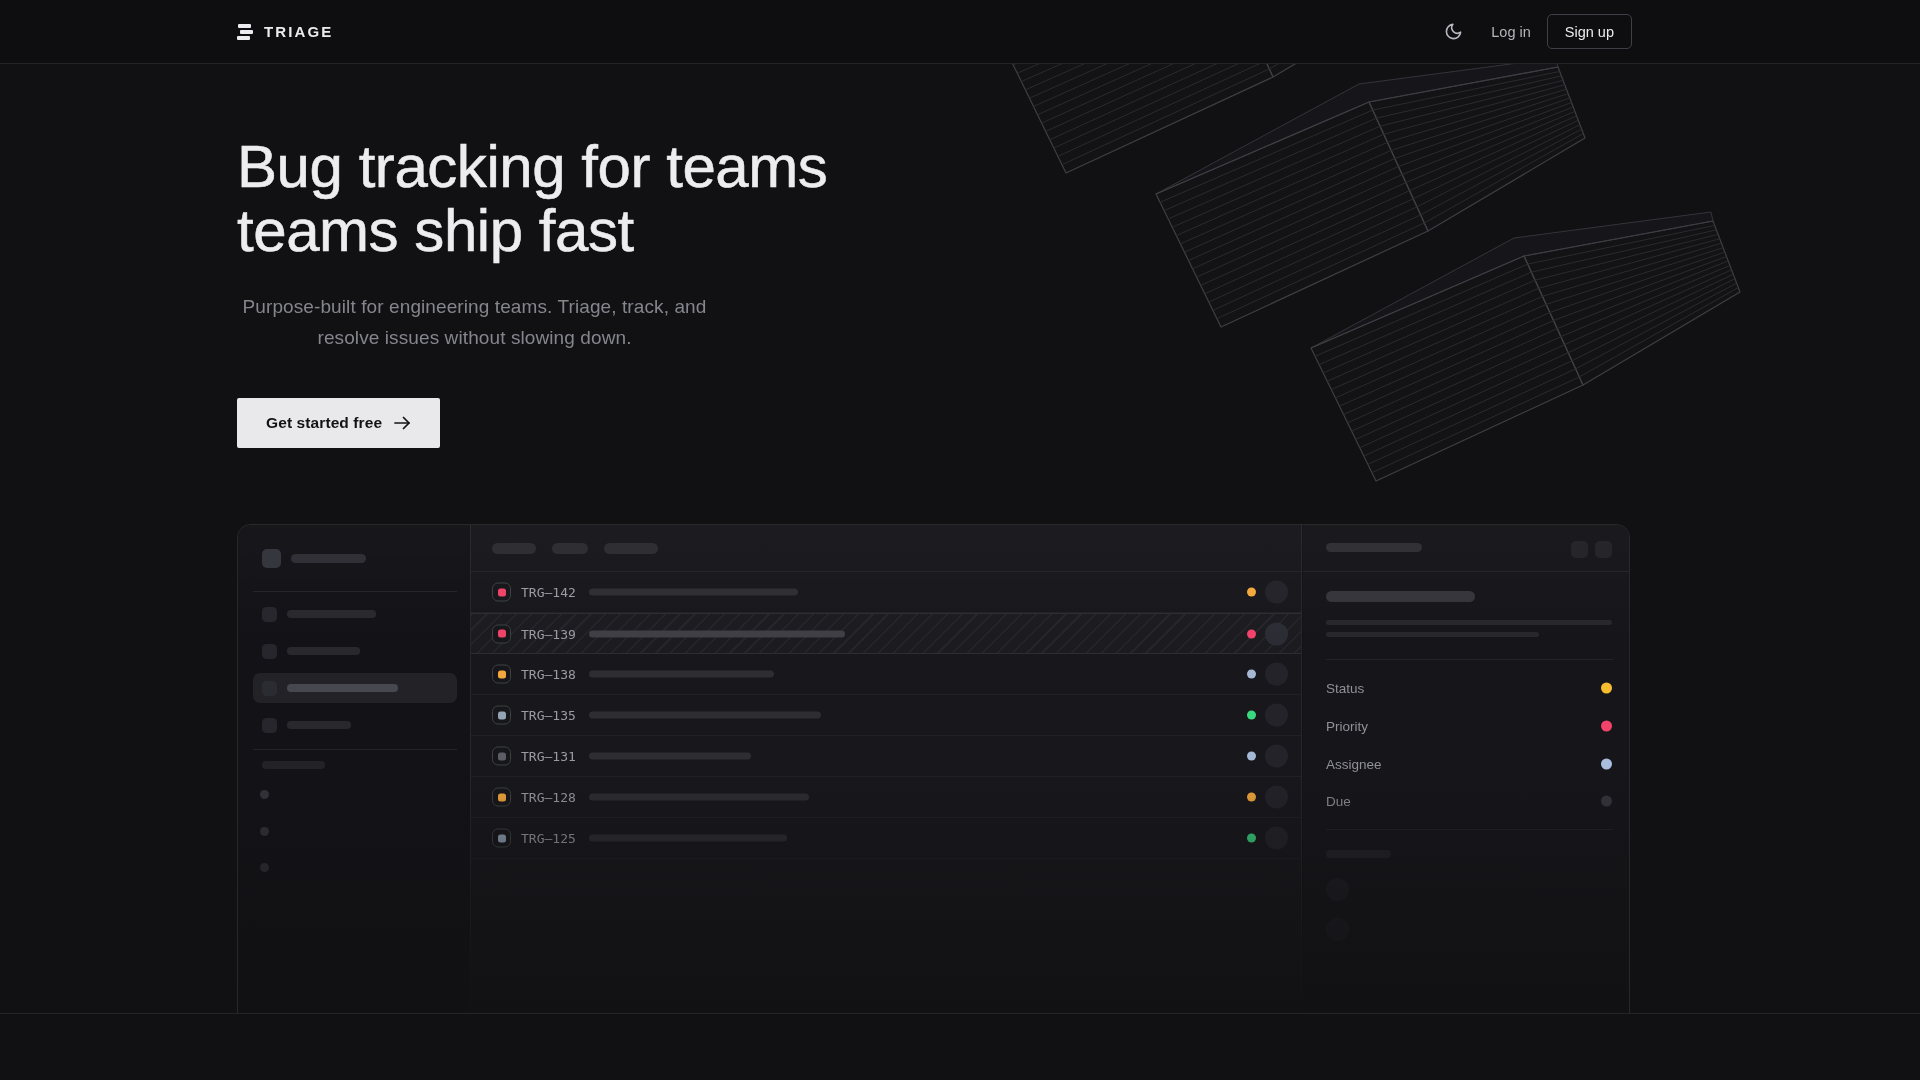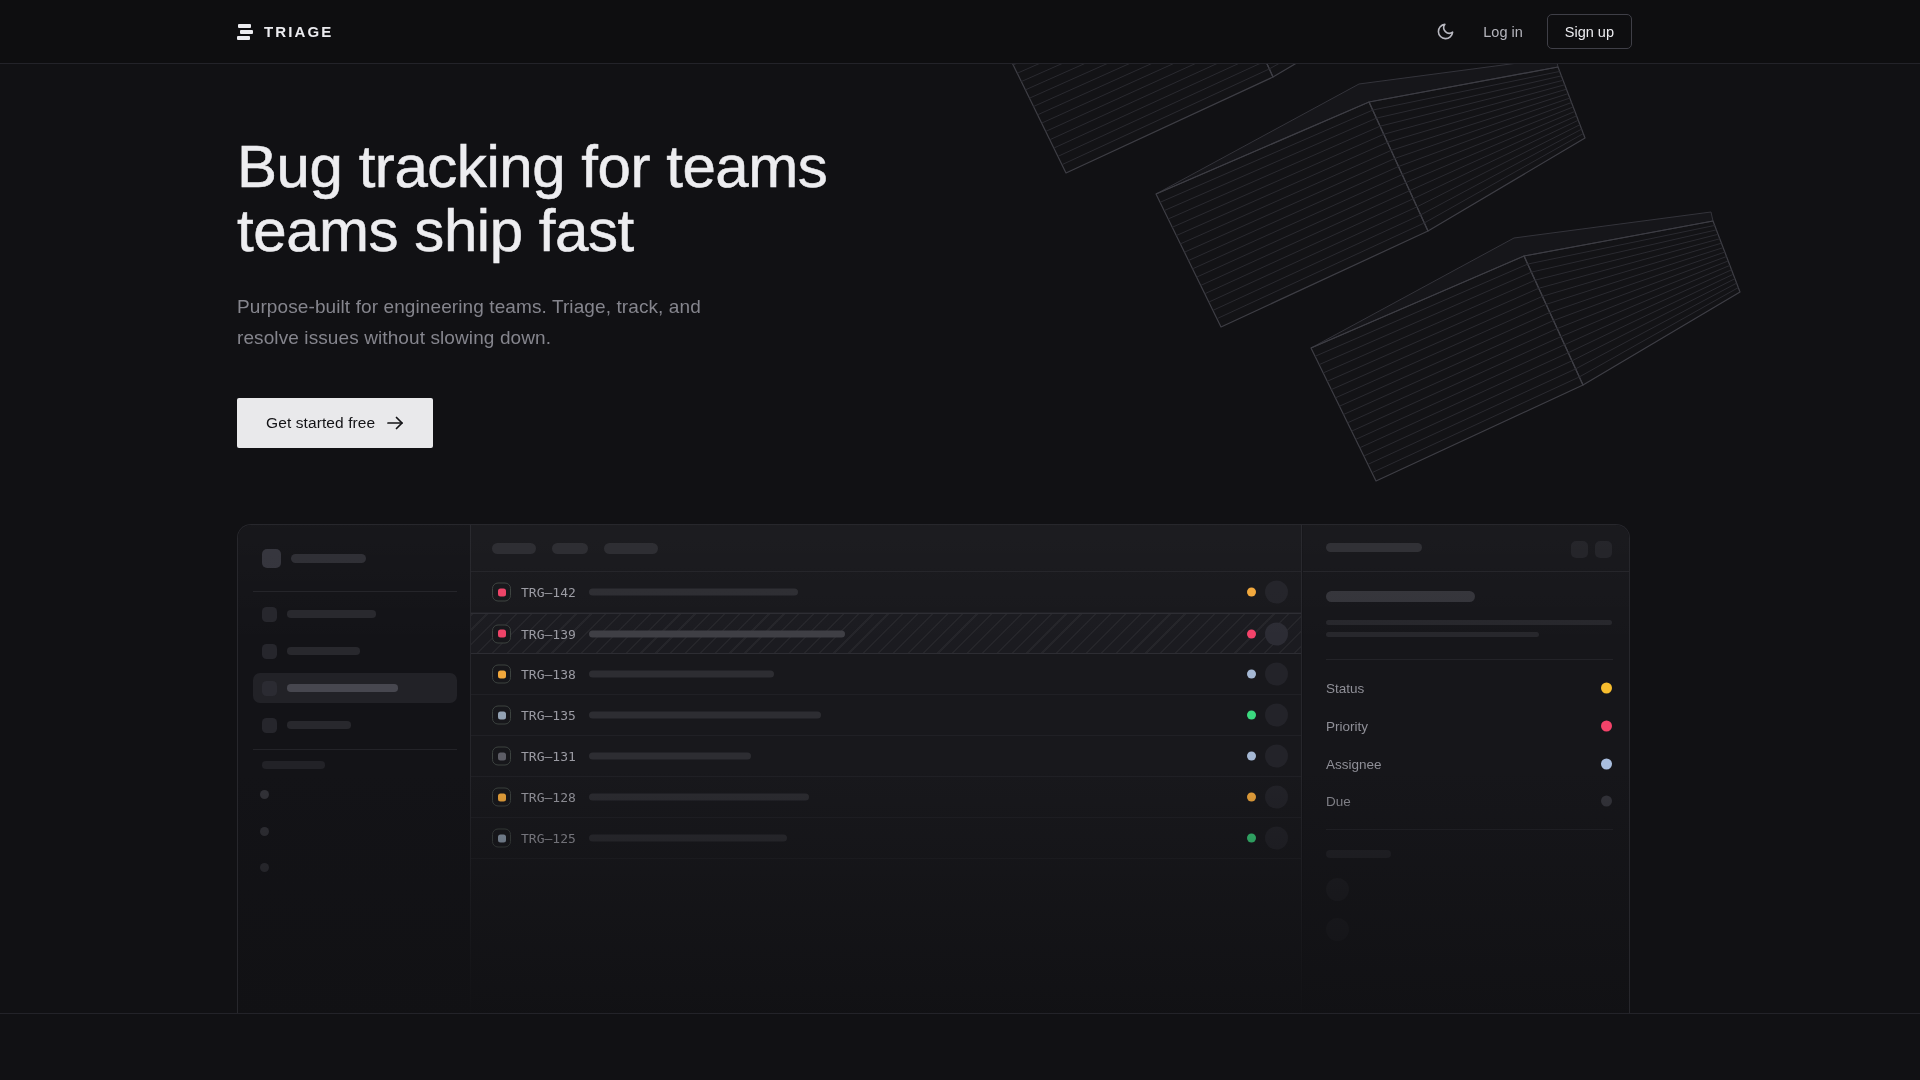--- a/index.html
+++ b/index.html
@@ -32,21 +32,21 @@
     font-size: 15px; font-weight: 700; letter-spacing: 2.1px; color: #ececf0;
   }
   .nav-right { display: flex; align-items: center; }
   .theme-btn {
     background: none; border: none; cursor: pointer; color: #b9b9c1;
     width: 24px; height: 24px; display: flex; align-items: center; justify-content: center;
     margin-right: 26px;
   }
   .login-link {
     color: #b4b4bc; font-size: 14.5px; text-decoration: none; cursor: pointer;
-    margin-right: 24px;
+    margin-right: 16px;
   }
   .signup-btn {
     background: transparent; border: 1px solid #3f3f47; border-radius: 5px;
     color: #ececf0; font-size: 14.5px; font-family: inherit;
     height: 35px; padding: 0 17px; cursor: pointer;
   }
 
   
   .hero {
     position: absolute; top: 64px; left: 0; width: 1920px; height: 950px;
@@ -57,29 +57,29 @@
   .slabs { position: absolute; top: 0; left: 0; pointer-events: none; }
   .hero-title {
     position: absolute; left: 237px; top: 71px;
     font-size: 60px; line-height: 64px; font-weight: 400; letter-spacing: -0.45px;
     color: #ededf0;
     -webkit-text-stroke: 0.55px #ededf0;
   }
   .hero-sub {
     position: absolute; left: 237px; top: 228px;
     font-size: 19px; line-height: 30.5px; color: #85858d;
-    max-width: 475px; letter-spacing: 0.1px;
+    max-width: 475px; letter-spacing: 0.1px; text-align: center;
   }
   .cta-btn {
     position: absolute; left: 237px; top: 334px;
     height: 50px; padding: 0 29px;
     display: flex; align-items: center; gap: 12px;
     background: #e9e9eb; color: #131316;
     border: none; border-radius: 2px; cursor: pointer;
-    font-family: inherit; font-size: 15.5px; font-weight: 400; letter-spacing: 0.1px;
+    font-family: inherit; font-size: 15.5px; font-weight: 700; letter-spacing: 0.1px;
   }
   .cta-btn svg { display: block; }
 
   
   .mockup {
     position: absolute; left: 237px; top: 460px;
     width: 1393px; height: 490px;
     border: 1px solid #27272c; border-bottom: none;
     border-radius: 14px 14px 0 0;
     overflow: hidden;

